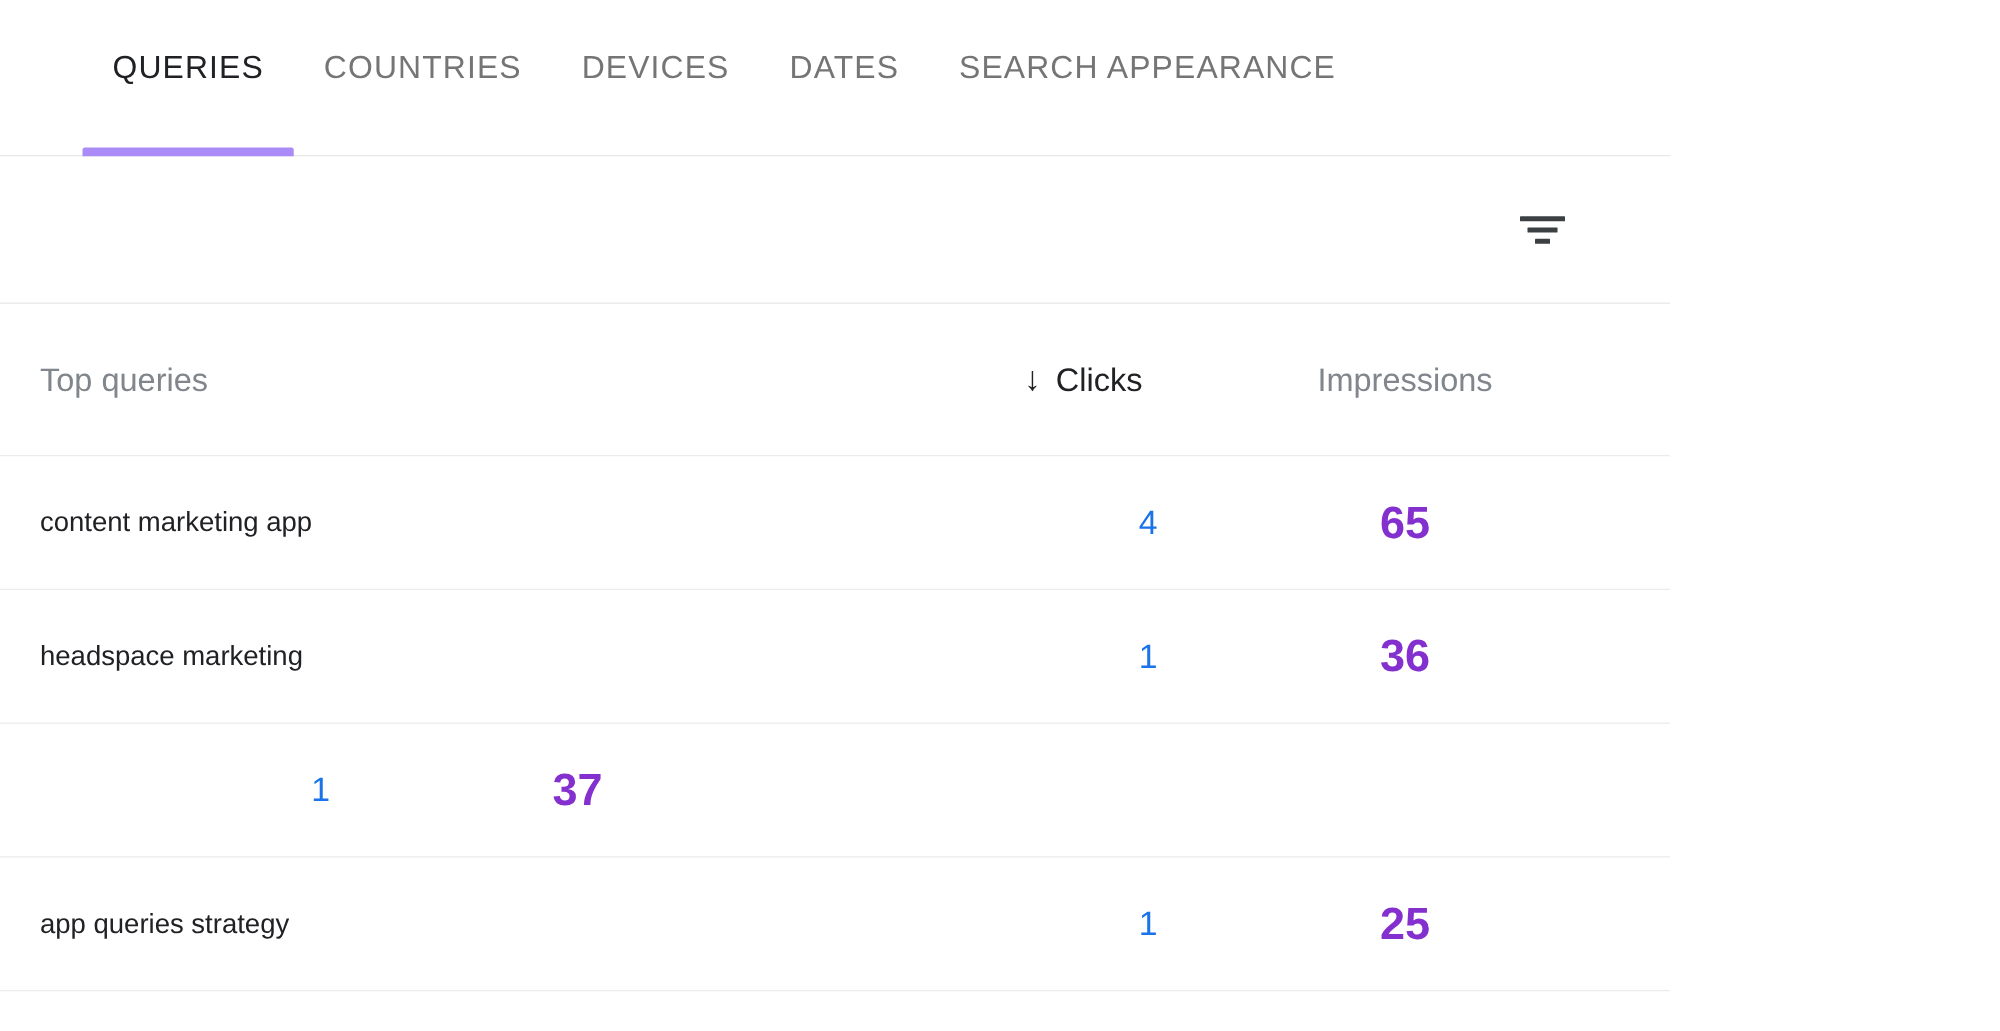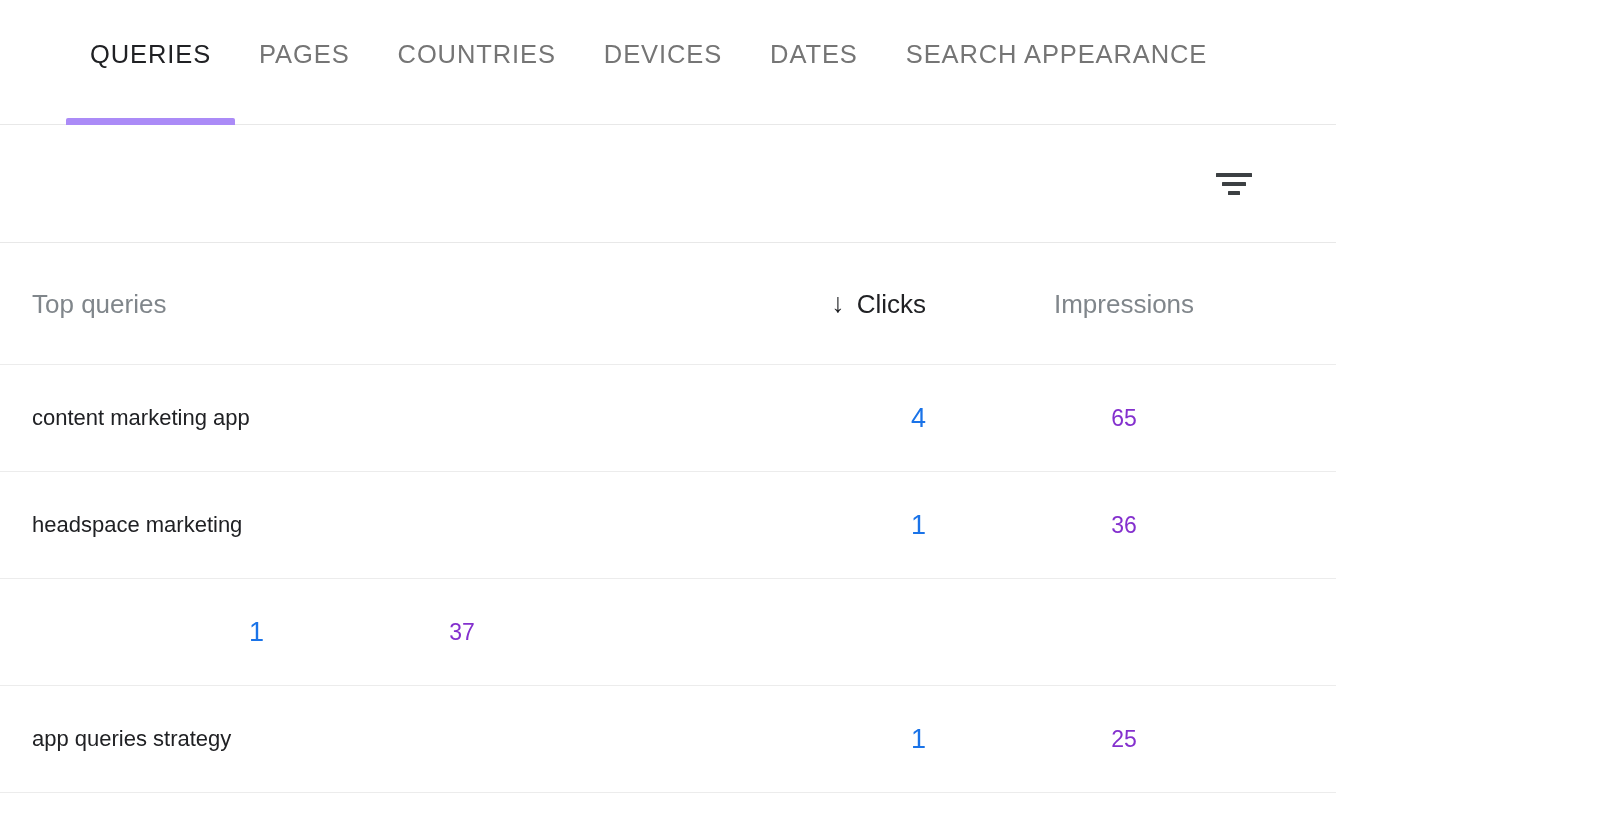--- a/index.html
+++ b/index.html
@@ -120,20 +120,21 @@
   .row {
     display: flex;
     align-items: center;
     box-sizing: border-box;
     padding: 0 82px 0 32px;
     border-bottom: 1px solid #ececec;
     flex: 0 0 auto;
   }
   .head-row {
     height: 122px;
+    gap: 12px;
   }
   .data-row {
     height: 107px;
   }
   .c-query {
     flex: 1 1 auto;
     min-width: 0;
     overflow: hidden;
     white-space: nowrap;
     text-overflow: ellipsis;
@@ -182,39 +183,35 @@
     font-weight: 400;
     line-height: 32px;
   }
   .cell-clicks {
     font-size: 27px;
     color: #1a73e8;
     font-weight: 400;
     line-height: 32px;
   }
   .cell-impr {
-    font-size: 23px;
+    font-size: 36px;
     color: #8430ce;
-    font-weight: 400;
+    font-weight: 700;
     line-height: 32px;
   }
 </style>
 </head>
 <body>
 
 <div class="app">
 
   <div class="tabbar">
     <div class="tabs" id="tabs-container">
         <div class="tab active">
           <span class="tab-label">QUERIES</span>
-          <span class="tab-indicator"></span>
-        </div>
-        <div class="tab">
-          <span class="tab-label">PAGES</span>
           <span class="tab-indicator"></span>
         </div>
         <div class="tab">
           <span class="tab-label">COUNTRIES</span>
           <span class="tab-indicator"></span>
         </div>
         <div class="tab">
           <span class="tab-label">DEVICES</span>
           <span class="tab-indicator"></span>
         </div>

